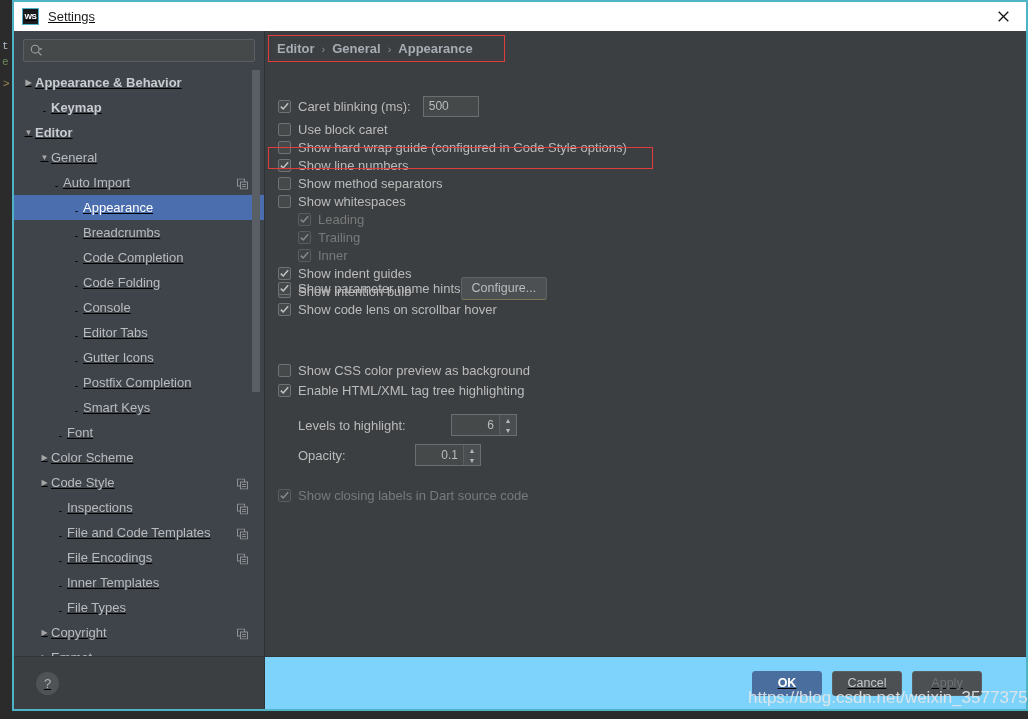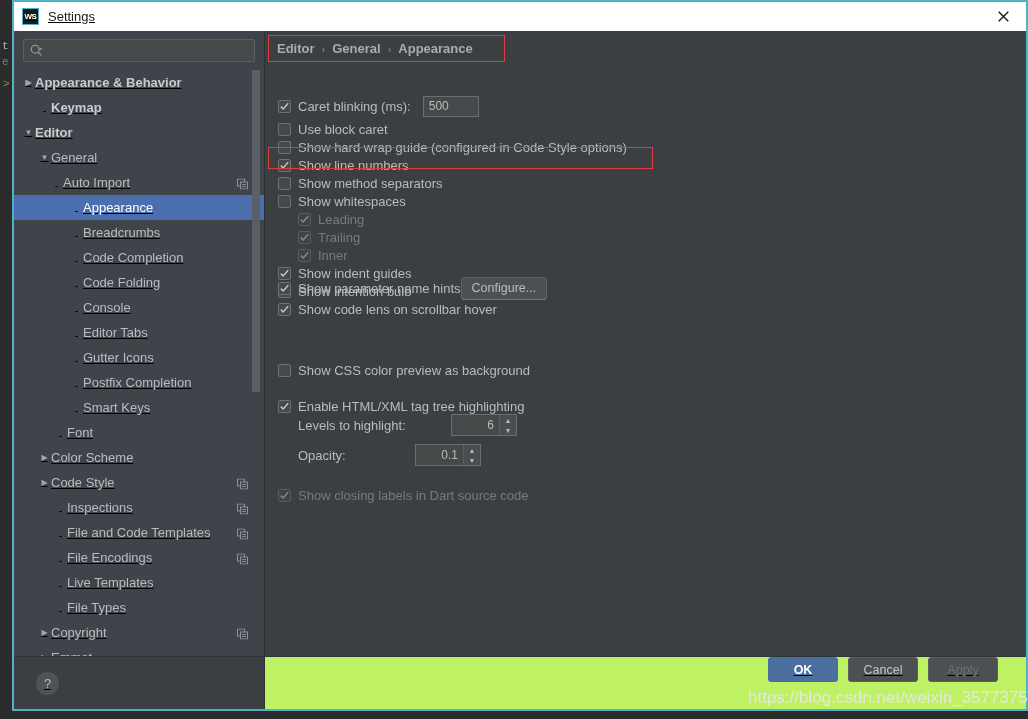--- a/index.html
+++ b/index.html
@@ -254,23 +254,23 @@
   }
   .spin-btns > div {
     flex: 1; display: flex; align-items: center; justify-content: center;
     font-size: 7px; color: #b5b8ba; cursor: pointer;
   }
 
   
   .bottombar {
     height: 52px; min-height: 52px;
     border-top: 1px solid #323538;
-    background: #bef264;
-    display: flex; justify-content: flex-end;
-    padding-right: 28px;
+    background: #7dd3fc;
+    display: flex; align-items: center; justify-content: flex-end;
+    padding-right: 44px;
     gap: 10px;
   }
   .dlg-btn {
     width: 70px; height: 25px;
     border-radius: 3px;
     font-size: 12.5px;
     font-family: "Liberation Sans", sans-serif;
     border: 1px solid #5a5e60;
     background: #4c5052;
     color: #c3c6c9;
@@ -431,21 +431,21 @@
                 <span class="tree-arrow">&nbsp;</span>
                 <span class="tree-label">File Encodings</span>
                 <span class="copy-icon"><svg width="11" height="11" viewBox="0 0 11 11">
                     <rect x="0.5" y="0.5" width="7" height="7" stroke="#8e9295" fill="none"></rect>
                     <rect x="3.5" y="3.5" width="7" height="7" stroke="#8e9295" fill="#3f434a"></rect>
                     <path d="M5,6 h4 M5,8 h4" stroke="#8e9295" stroke-width="0.9"></path>
                   </svg></span>
               </div>
               <div class="tree-row" style="padding-left: 40px;">
                 <span class="tree-arrow">&nbsp;</span>
-                <span class="tree-label">Live Templates</span>
+                <span class="tree-label">Inner Templates</span>
               </div>
               <div class="tree-row" style="padding-left: 40px;">
                 <span class="tree-arrow">&nbsp;</span>
                 <span class="tree-label">File Types</span>
               </div>
               <div class="tree-row" style="padding-left: 24px;">
                 <span class="tree-arrow">▶</span>
                 <span class="tree-label">Copyright</span>
                 <span class="copy-icon"><svg width="11" height="11" viewBox="0 0 11 11">
                     <rect x="0.5" y="0.5" width="7" height="7" stroke="#8e9295" fill="none"></rect>
@@ -572,21 +572,21 @@
             </span>
             <span class="opt-label">Show parameter name hints</span>
             <button class="btn configure-btn">Configure...</button>
           </div>
 
           <div class="opt-row" style="position:absolute; left:0; top:330px;">
             <span class="cb"></span>
             <span class="opt-label">Show CSS color preview as background</span>
           </div>
 
-          <div class="opt-row" style="position:absolute; left:0; top:366px;">
+          <div class="opt-row" style="position:absolute; left:0; top:350px;">
             <span class="cb">
               <svg width="9" height="9" viewBox="0 0 9 9">
                   <path d="M0.8,4.6 L3.2,7 L8.2,1.3" stroke="#c0c3c6" stroke-width="1.5" fill="none"></path>
                 </svg>
             </span>
             <span class="opt-label">Enable HTML/XML tag tree highlighting</span>
           </div>
 
           <div class="field-row" style="position:absolute; left:0; top:382px;gap:36px;">
             <span class="field-label">Levels to highlight:</span>

